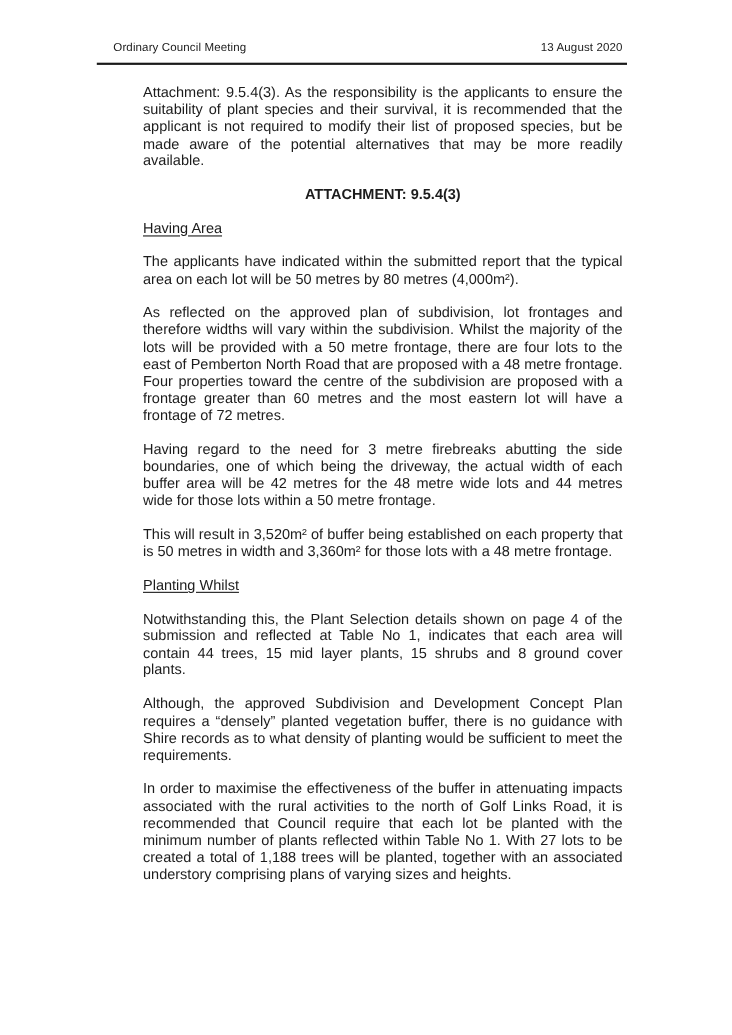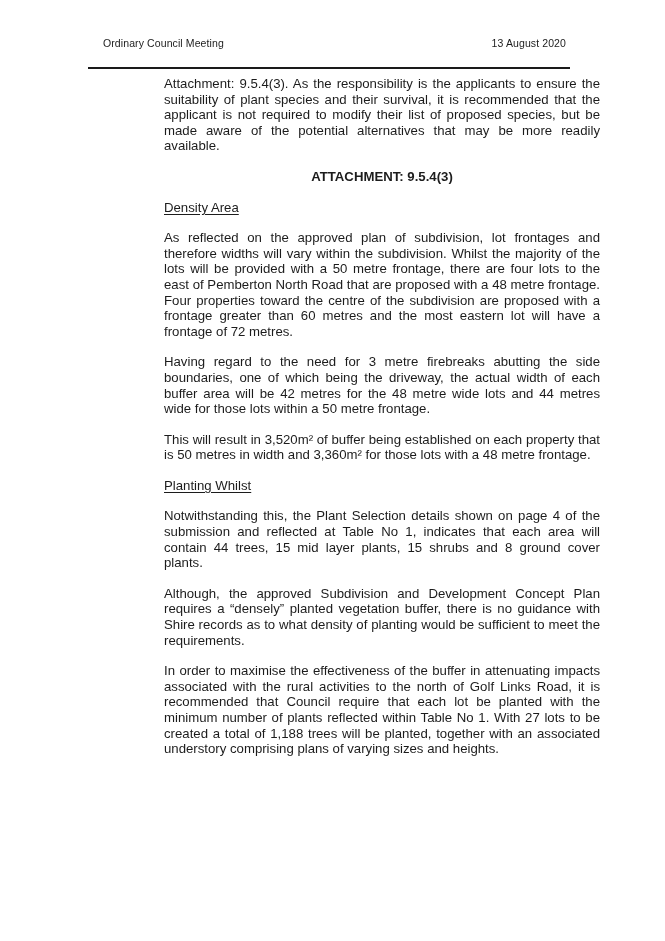--- a/index.html
+++ b/index.html
@@ -22,39 +22,38 @@
   }
   .doc-header {
     position: absolute;
     left: 88px;
     top: 37px;
     width: 482px;
     display: flex;
     justify-content: space-between;
     align-items: flex-end;
     border-bottom: 2px solid #1a1a1a;
-    padding-bottom: 18px;
+    padding-bottom: 8px;
     font-size: 10.5px;
     letter-spacing: 0.1px;
   }
   .doc-header .hdr-left {
     padding-left: 15px;
   }
   .doc-header .hdr-right {
     padding-right: 4px;
   }
   .content {
     position: absolute;
     left: 130px;
     top: 76px;
     width: 436px;
     font-size: 13.2px;
     line-height: 15.6px;
     text-align: justify;
-    margin-left: 34px;
   }
   .content p {
     margin: 0 0 15px 0;
   }
   .attachment-ref {
     text-align: center;
     font-weight: bold;
   }
   .section-heading {
     text-decoration: underline;
@@ -72,22 +71,23 @@
     <span class="hdr-left">Ordinary Council Meeting</span>
     <span class="hdr-right">13 August 2020</span>
   </div>
 
   <div class="content">
 
     <p>Attachment: 9.5.4(3).  As the responsibility is the applicants to ensure the suitability of plant species and their survival, it is recommended that the applicant is not required to modify their list of proposed species, but be made aware of the potential alternatives that may be more readily available.</p>
 
     <p class="attachment-ref">ATTACHMENT: 9.5.4(3)</p>
 
-    <p class="section-heading">Density Area</p>
+    <p class="section-heading">Having Area</p>
 
+    <p>The applicants have indicated within the submitted report that the typical area on each lot will be 50 metres by 80 metres (4,000m²).</p>
 
     <p>As reflected on the approved plan of subdivision, lot frontages and therefore widths will vary within the subdivision.  Whilst the majority of the lots will be provided with a 50 metre frontage, there are four lots to the east of Pemberton North Road that are proposed with a 48 metre frontage.  Four properties toward the centre of the subdivision are proposed with a frontage greater than 60 metres and the most eastern lot will have a frontage of 72 metres.</p>
 
     <p>Having regard to the need for 3 metre firebreaks abutting the side boundaries, one of which being the driveway, the actual width of each buffer area will be 42 metres for the 48 metre wide lots and 44 metres wide for those lots within a 50 metre frontage.</p>
 
     <p>This will result in 3,520m² of buffer being established on each property that is 50 metres in width and 3,360m² for those lots with a 48 metre frontage.</p>
 
     <p class="section-heading">Planting Whilst</p>
 
 

